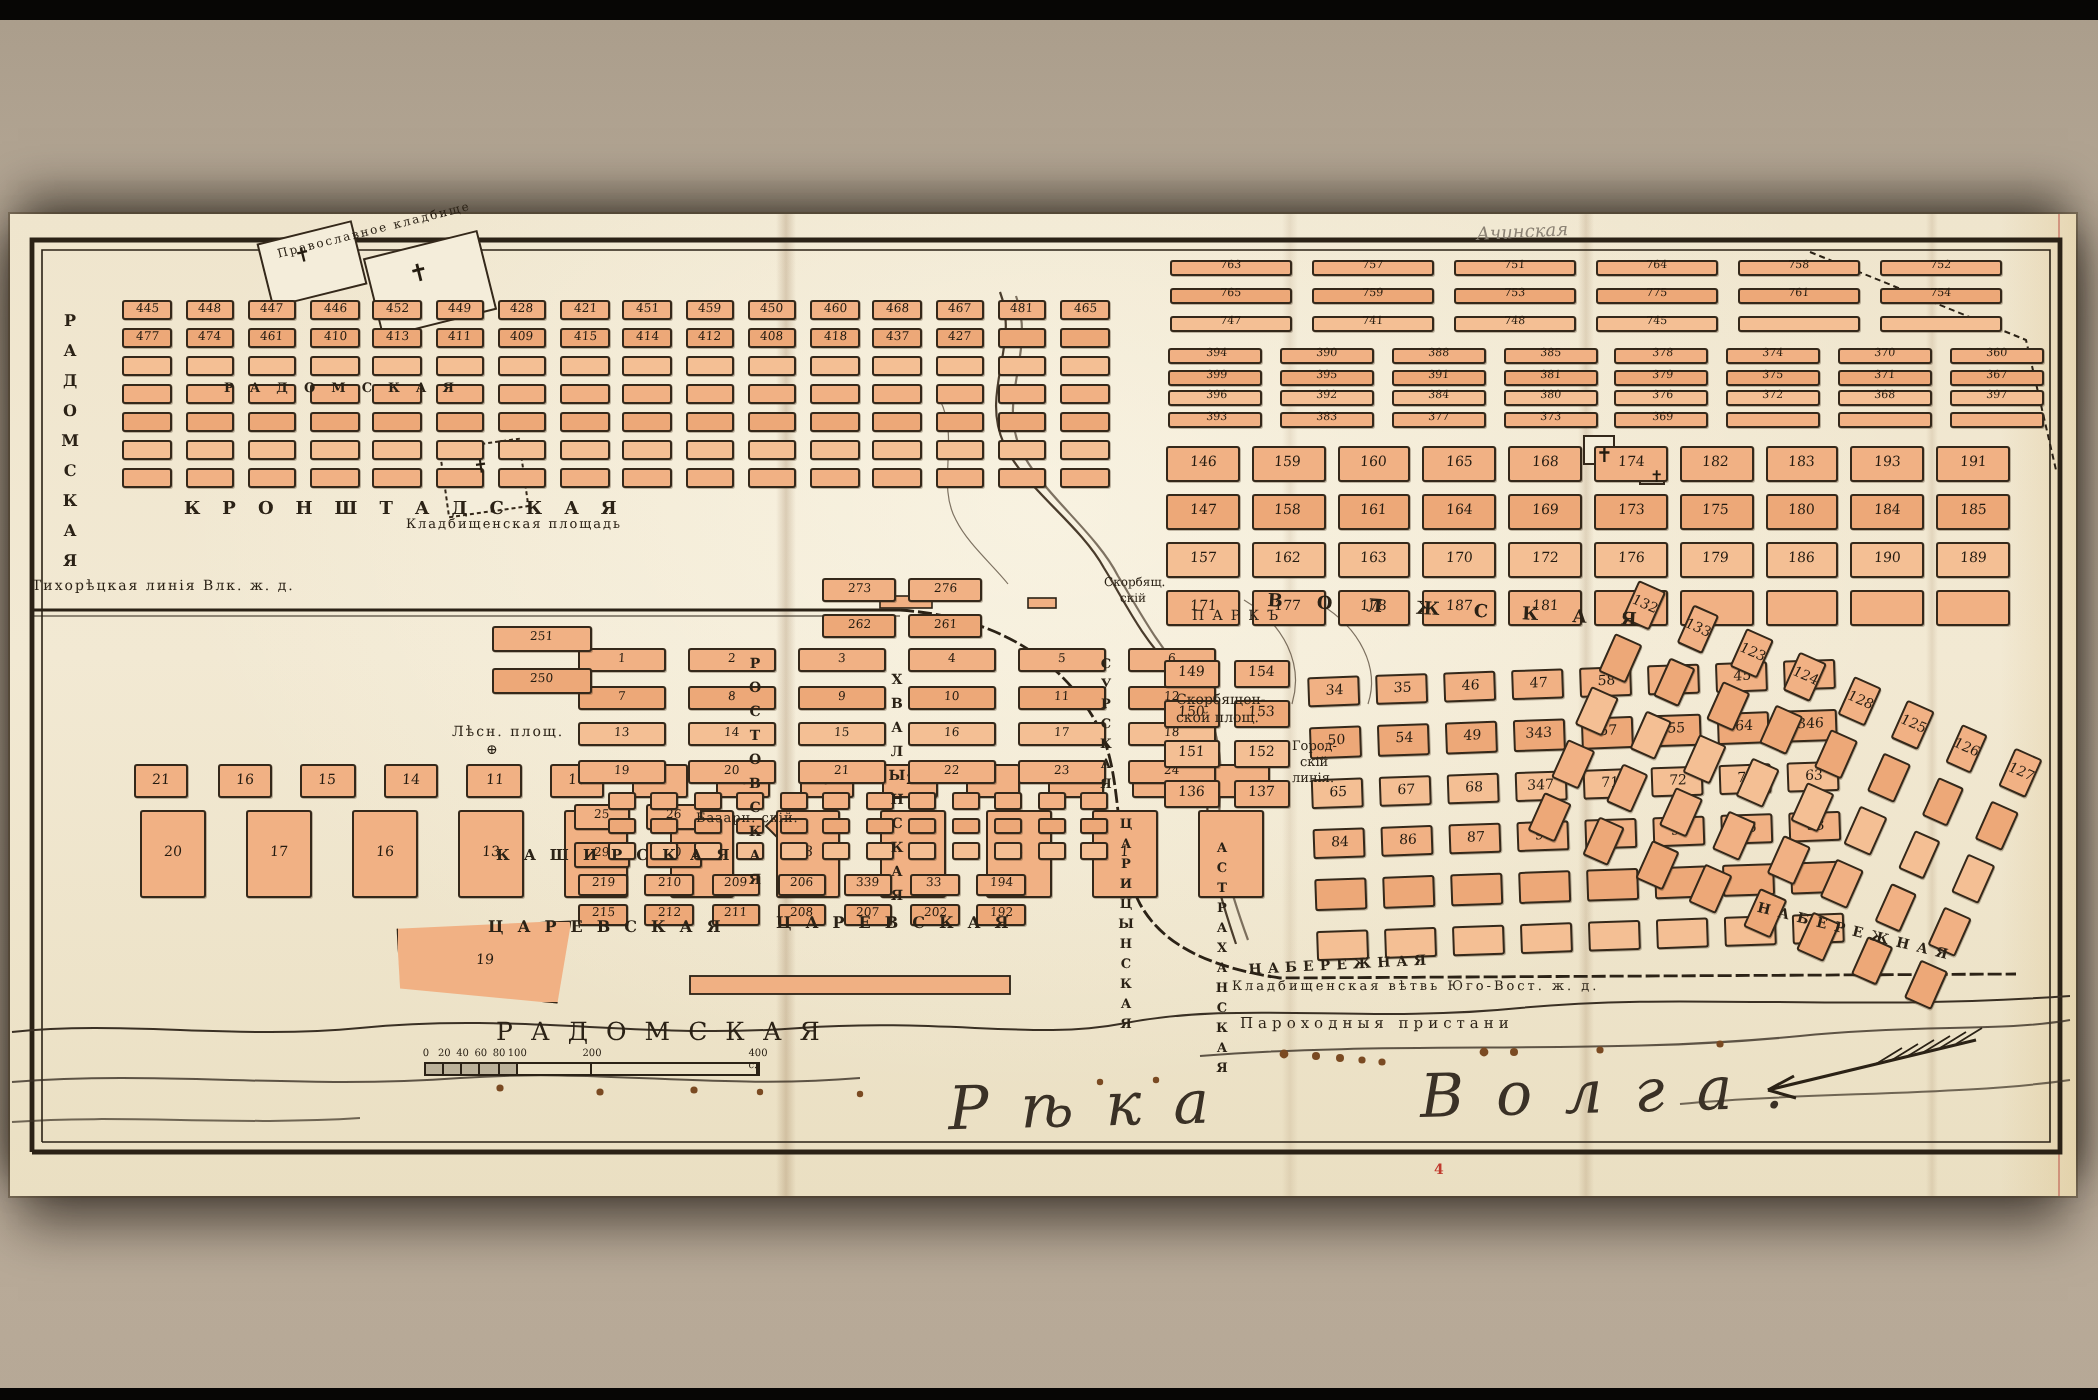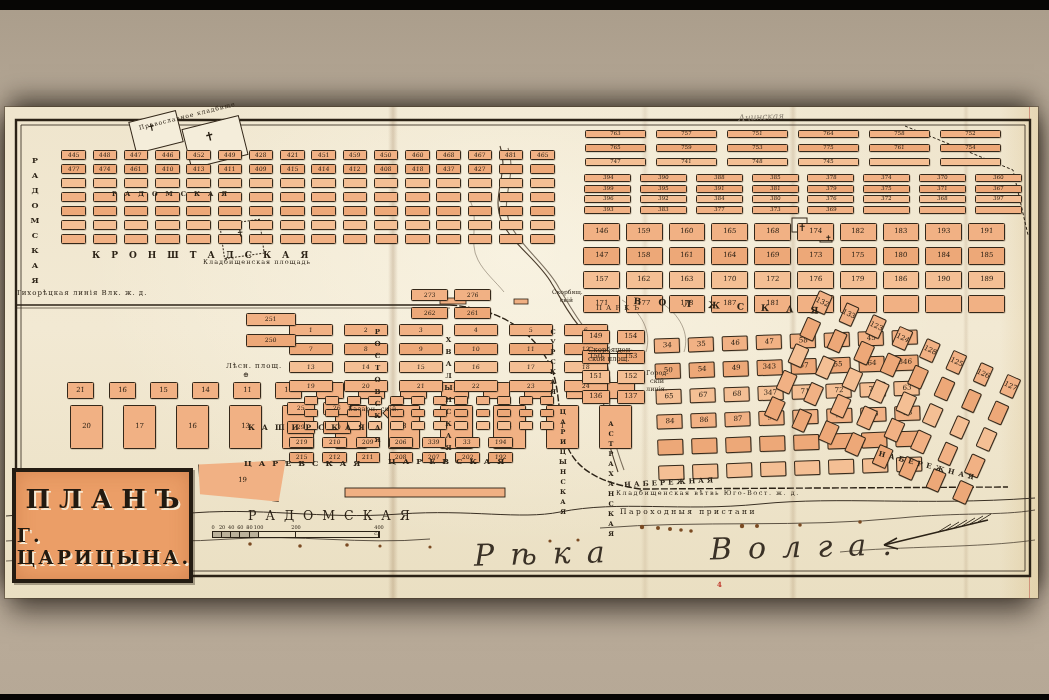--- a/index.html
+++ b/index.html
@@ -1046,44 +1046,40 @@
       <span class="maplabel lab-street" style="left: 373px; top: 327px; font-size: 7px; letter-spacing: 3px; writing-mode: vertical-rl; text-orientation: upright;">РОСТОВСКАЯ</span>
       <span class="maplabel lab-street" style="left: 444px; top: 335px; font-size: 7px; letter-spacing: 3px; writing-mode: vertical-rl; text-orientation: upright;">ХВАЛЫНСКАЯ</span>
       <span class="maplabel lab-street" style="left: 559px; top: 408px; font-size: 6.5px; letter-spacing: 2px; writing-mode: vertical-rl; text-orientation: upright;">ЦАРИЦЫНСКАЯ</span>
       <span class="maplabel lab-street" style="left: 607px; top: 420px; font-size: 6.5px; letter-spacing: 2px; writing-mode: vertical-rl; text-orientation: upright;">АСТРАХАНСКАЯ</span>
       <span class="maplabel lab-street" style="left: 549px; top: 328px; font-size: 6.5px; letter-spacing: 2px; writing-mode: vertical-rl; text-orientation: upright;">СУРСКАЯ</span>
       <span class="maplabel lab-place" style="left: 203px; top: 258px; font-size: 6.5px; letter-spacing: 1px;">Кладбищенская площадь</span>
       <span class="maplabel lab-place" style="left: 138px; top: 124px; font-size: 6px; letter-spacing: 1px; transform: rotate(-14deg);">Православное кладбище</span>
       <span class="maplabel lab-place" style="left: 226px; top: 362px; font-size: 7px; letter-spacing: 1px;">Лѣсн. площ.</span>
       <span class="maplabel lab-place" style="left: 243px; top: 371px; font-size: 7px;">⊕</span>
       <span class="maplabel lab-place" style="left: 348px; top: 405px; font-size: 6.5px; letter-spacing: 0.5px;">Базарн. скій.</span>
-      <span class="maplabel lab-place" style="left: 588px; top: 346px; font-size: 7px; text-decoration: underline;">Скорбящен-</span>
+      <span class="maplabel lab-place" style="left: 588px; top: 346px; font-size: 7px;">Скорбящен-</span>
       <span class="maplabel lab-place" style="left: 588px; top: 355px; font-size: 7px;">ской площ.</span>
       <span class="maplabel lab-place" style="left: 552px; top: 288px; font-size: 6px;">Скорбящ.</span>
       <span class="maplabel lab-place" style="left: 560px; top: 296px; font-size: 6px;">скій</span>
       <span class="maplabel lab-place" style="left: 596px; top: 304px; font-size: 7px; letter-spacing: 4px;">ПАРКЪ</span>
       <span class="maplabel lab-place" style="left: 646px; top: 369px; font-size: 6.5px;">Город-</span>
       <span class="maplabel lab-place" style="left: 650px; top: 377px; font-size: 6.5px;">скій</span>
       <span class="maplabel lab-place" style="left: 646px; top: 385px; font-size: 6.5px;">линія.</span>
       <span class="maplabel lab-rail" style="left: 16px; top: 289px; font-size: 7px; letter-spacing: 1px;">Тихорѣцкая линія Влк. ж. д.</span>
       <span class="maplabel lab-rail" style="left: 616px; top: 489px; font-size: 6.5px; letter-spacing: 1.5px;">Кладбищенская вѣтвь Юго-Вост. ж. д.</span>
       <span class="maplabel lab-rail" style="left: 620px; top: 507px; font-size: 7.5px; letter-spacing: 2.5px;">Пароходныя пристани</span>
       <span class="maplabel lab-pencil" style="left: 738px; top: 113px; font-size: 9px; transform: rotate(-3deg);">Ачинская</span>
       <span class="maplabel lab-red" style="left: 717px; top: 580px; font-size: 7px;">4</span>
       <span class="maplabel lab-cross" style="left: 146px; top: 123px; font-size: 10px; transform: rotate(-14deg);">✝</span>
       <span class="maplabel lab-cross" style="left: 203px; top: 131px; font-size: 12px; transform: rotate(-14deg);">✝</span>
       <span class="maplabel lab-cross" style="left: 236px; top: 229px; font-size: 9px; transform: rotate(-8deg);">✝</span>
       <span class="maplabel lab-cross" style="left: 798px; top: 222px; font-size: 10px;">✝</span>
       <span class="maplabel lab-cross" style="left: 825px; top: 234px; font-size: 8px;">✝</span>
     </div>
 
-  <div id="cartouche">
-    <div class="l1">ПЛАНЪ</div>
-    <div class="l2">Г. ЦАРИЦЫНА.</div>
-  </div>
 
   <div id="scale-title">РАДОМСКАЯ</div>
   <div id="scale-ruler">
       <div class="tick" style="left: calc(0% - 1px);"></div>
       <span class="tick-label" style="left: 0%;">0</span>
       <div class="tick" style="left: calc(5.5% - 1px);"></div>
       <span class="tick-label" style="left: 5.5%;">20</span>
       <div class="tick" style="left: calc(11% - 1px);"></div>
       <span class="tick-label" style="left: 11%;">40</span>
       <div class="tick" style="left: calc(16.5% - 1px);"></div>

